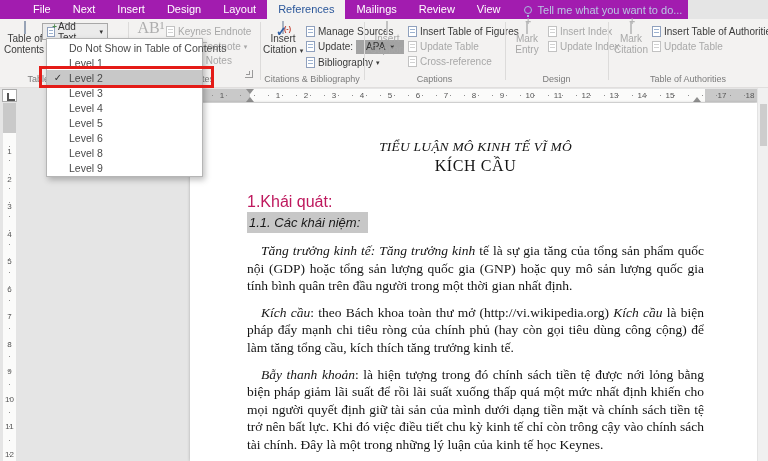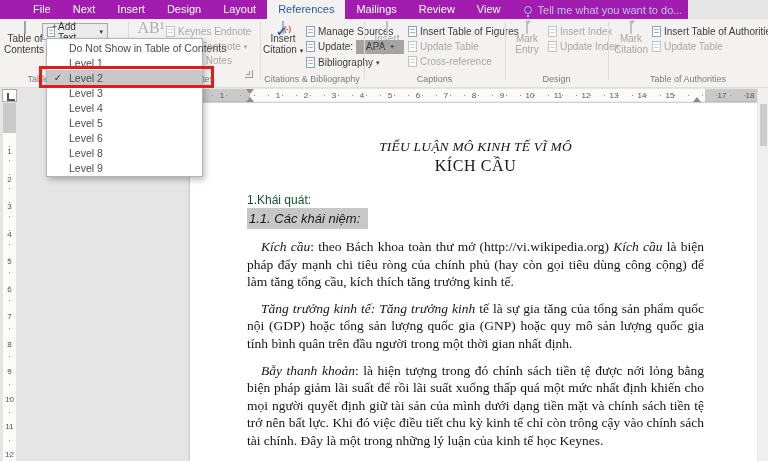--- a/index.html
+++ b/index.html
@@ -76,21 +76,21 @@
   .vr-dark{position:absolute;left:0;right:0;top:0;height:30px;background:#c9c9c9}
   .vticks{position:absolute;top:30px;bottom:0;left:6px;width:1px;
           background:repeating-linear-gradient(to bottom,transparent 0 13px,#8f8f8f 13px 14px)}
   .vnum{position:absolute;left:0;width:13px;text-align:center;font-size:8px;color:#555;line-height:9px}
 
   .page{position:absolute;left:190px;top:0;width:567px;height:358px;background:#fff;
         box-shadow:0 0 3px rgba(0,0,0,.25);overflow:hidden}
   .content{padding:36px 53px 0 57px;color:#141414}
   .doctitle1{text-align:center;font:italic 13.5px/16px "Liberation Serif",serif;letter-spacing:.2px}
   .doctitle2{text-align:center;font:16px/20px "Liberation Serif",serif;letter-spacing:.6px;margin-top:1px}
-  .dh1{margin-top:17px;font-size:12px;color:#14532d}
+  .dh1{margin-top:17px;font-size:16px;color:#be185d}
   .dh2{margin-top:1px}
   .dh2 .hl{display:inline-block;background:#c7c7c7;font-style:italic;font-size:13px;padding:3px 8px 3px 2px;color:#1a1a1a}
   .para{margin-top:9px;font:13.5px/17.6px "Liberation Serif",serif;text-align:justify;text-indent:14px}
   .para em{font-style:italic}
 
   
   .scroll{position:absolute;right:0;top:88px;width:11px;height:373px;background:#f0f0f0;border-left:1px solid #e3e3e3}
   .thumb{position:absolute;left:2px;top:16px;width:7px;height:42px;background:#cdcdcd}
 
   
@@ -264,22 +264,22 @@
       <div class="vticks"></div>
       <span><span class="vnum" style="top: 44px;">1</span><span class="vnum" style="top: 71.5px;">2</span><span class="vnum" style="top: 99px;">3</span><span class="vnum" style="top: 126.5px;">4</span><span class="vnum" style="top: 154px;">5</span><span class="vnum" style="top: 181.5px;">6</span><span class="vnum" style="top: 209px;">7</span><span class="vnum" style="top: 236.5px;">8</span><span class="vnum" style="top: 264px;">9</span><span class="vnum" style="top: 291.5px;">10</span><span class="vnum" style="top: 319px;">11</span><span class="vnum" style="top: 346.5px;">12</span></span>
     </div>
 
     <div class="page">
       <div class="content">
         <div class="doctitle1">TIỂU LUẬN MÔ KINH TẾ VĨ MÔ</div>
         <div class="doctitle2">KÍCH CẦU</div>
         <div class="dh1">1.Khái quát:</div>
         <div class="dh2"><span class="hl">1.1. Các khái niệm:</span></div>
+        <p class="para"><em>Tăng trưởng kinh tế: Tăng trưởng kinh</em><span> tế là sự gia tăng của tổng sản phẩm quốc nội (GDP) hoặc tổng sản lượng quốc gia (GNP) hoặc quy mô sản lượng quốc gia tính bình quân trên đầu người trong một thời gian nhất định.</span></p>
         <p class="para"><em>Kích cầu</em><span>: theo Bách khoa toàn thư mở  (http://vi.wikipedia.org)  </span><em>Kích cầu</em><span> là biện pháp đẩy mạnh chi tiêu ròng của chính phủ (hay còn gọi tiêu dùng công cộng) để làm tăng tổng cầu, kích thích tăng trưởng kinh tế.</span></p>
-        <p class="para"><em>Tăng trưởng kinh tế: Tăng trưởng kinh</em><span> tế là sự gia tăng của tổng sản phẩm quốc nội (GDP) hoặc tổng sản lượng quốc gia (GNP) hoặc quy mô sản lượng quốc gia tính bình quân trên đầu người trong một thời gian nhất định.</span></p>
         <p class="para"><em>Bẫy thanh khoản</em><span>: là hiện tượng trong đó chính sách tiền tệ được nới lỏng bằng biện pháp giảm lãi suất để rồi lãi suất xuống thấp quá một mức nhất định khiến cho mọi người quyết định giữ tài sản của mình dưới dạng tiền mặt và chính sách tiền tệ trở nên bất lực. Khi đó việc điều tiết chu kỳ kinh tế chỉ còn trông cậy vào chính sách tài chính. Đây là một trong những lý luận của kinh tế học Keynes.</span></p>
 
       </div>
     </div>
   </div>
 
   <div class="scroll">
     <div class="thumb"></div>
   </div>
 

